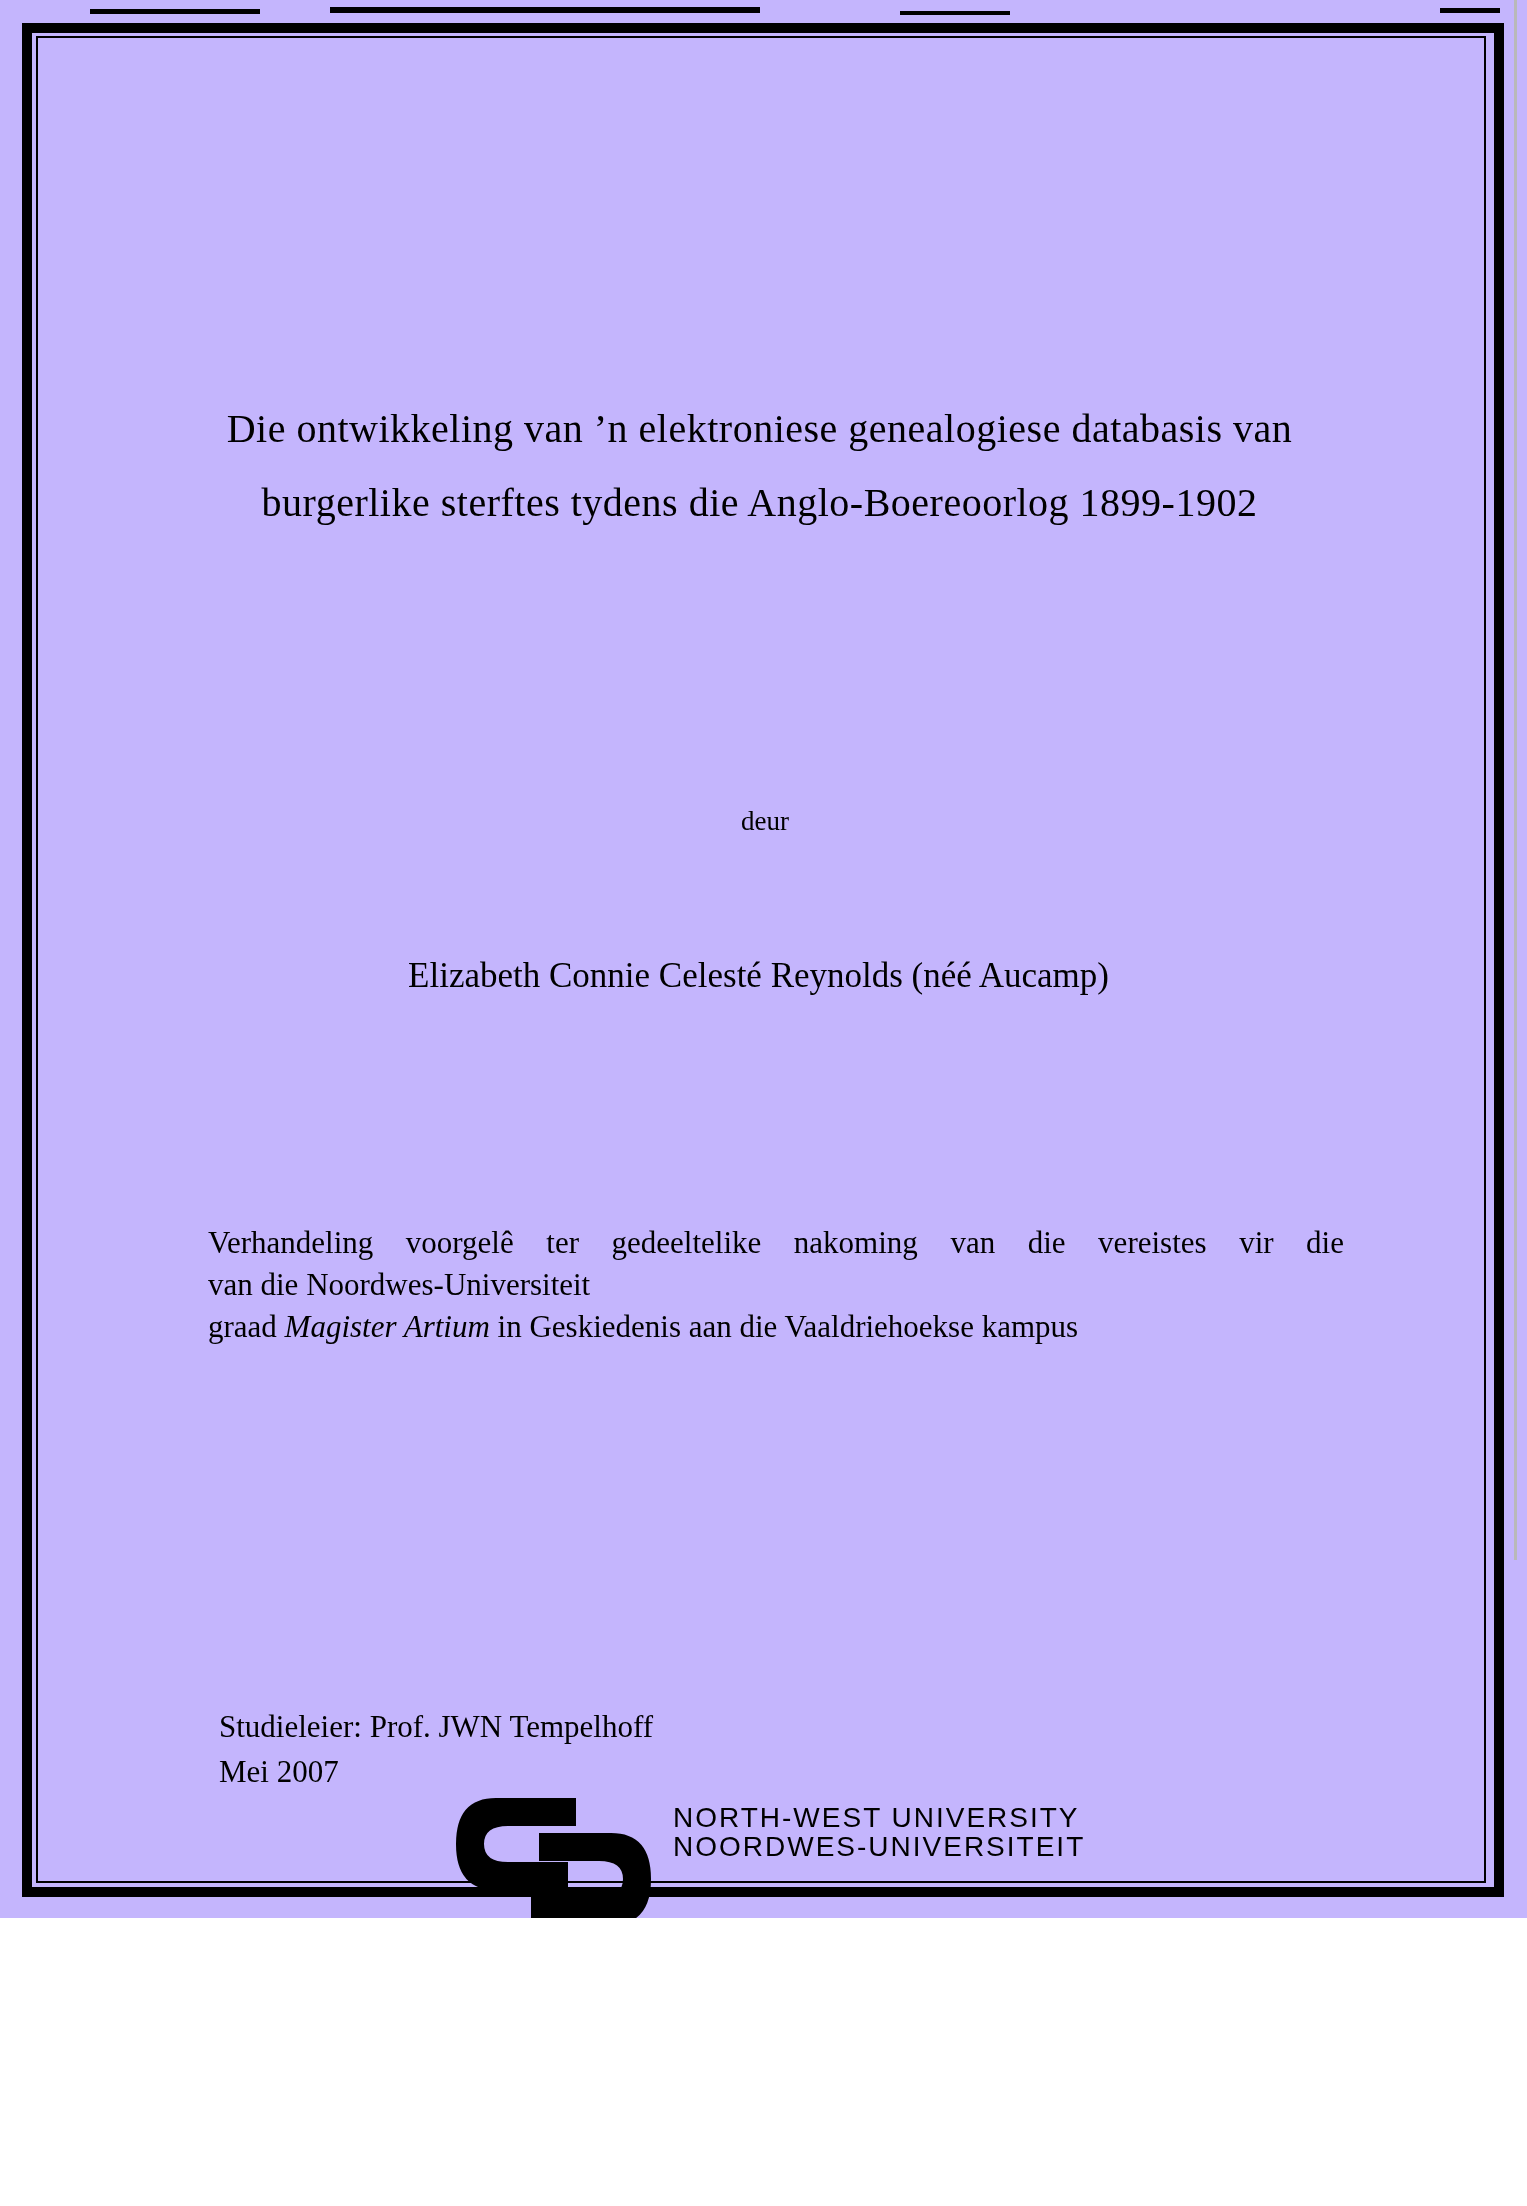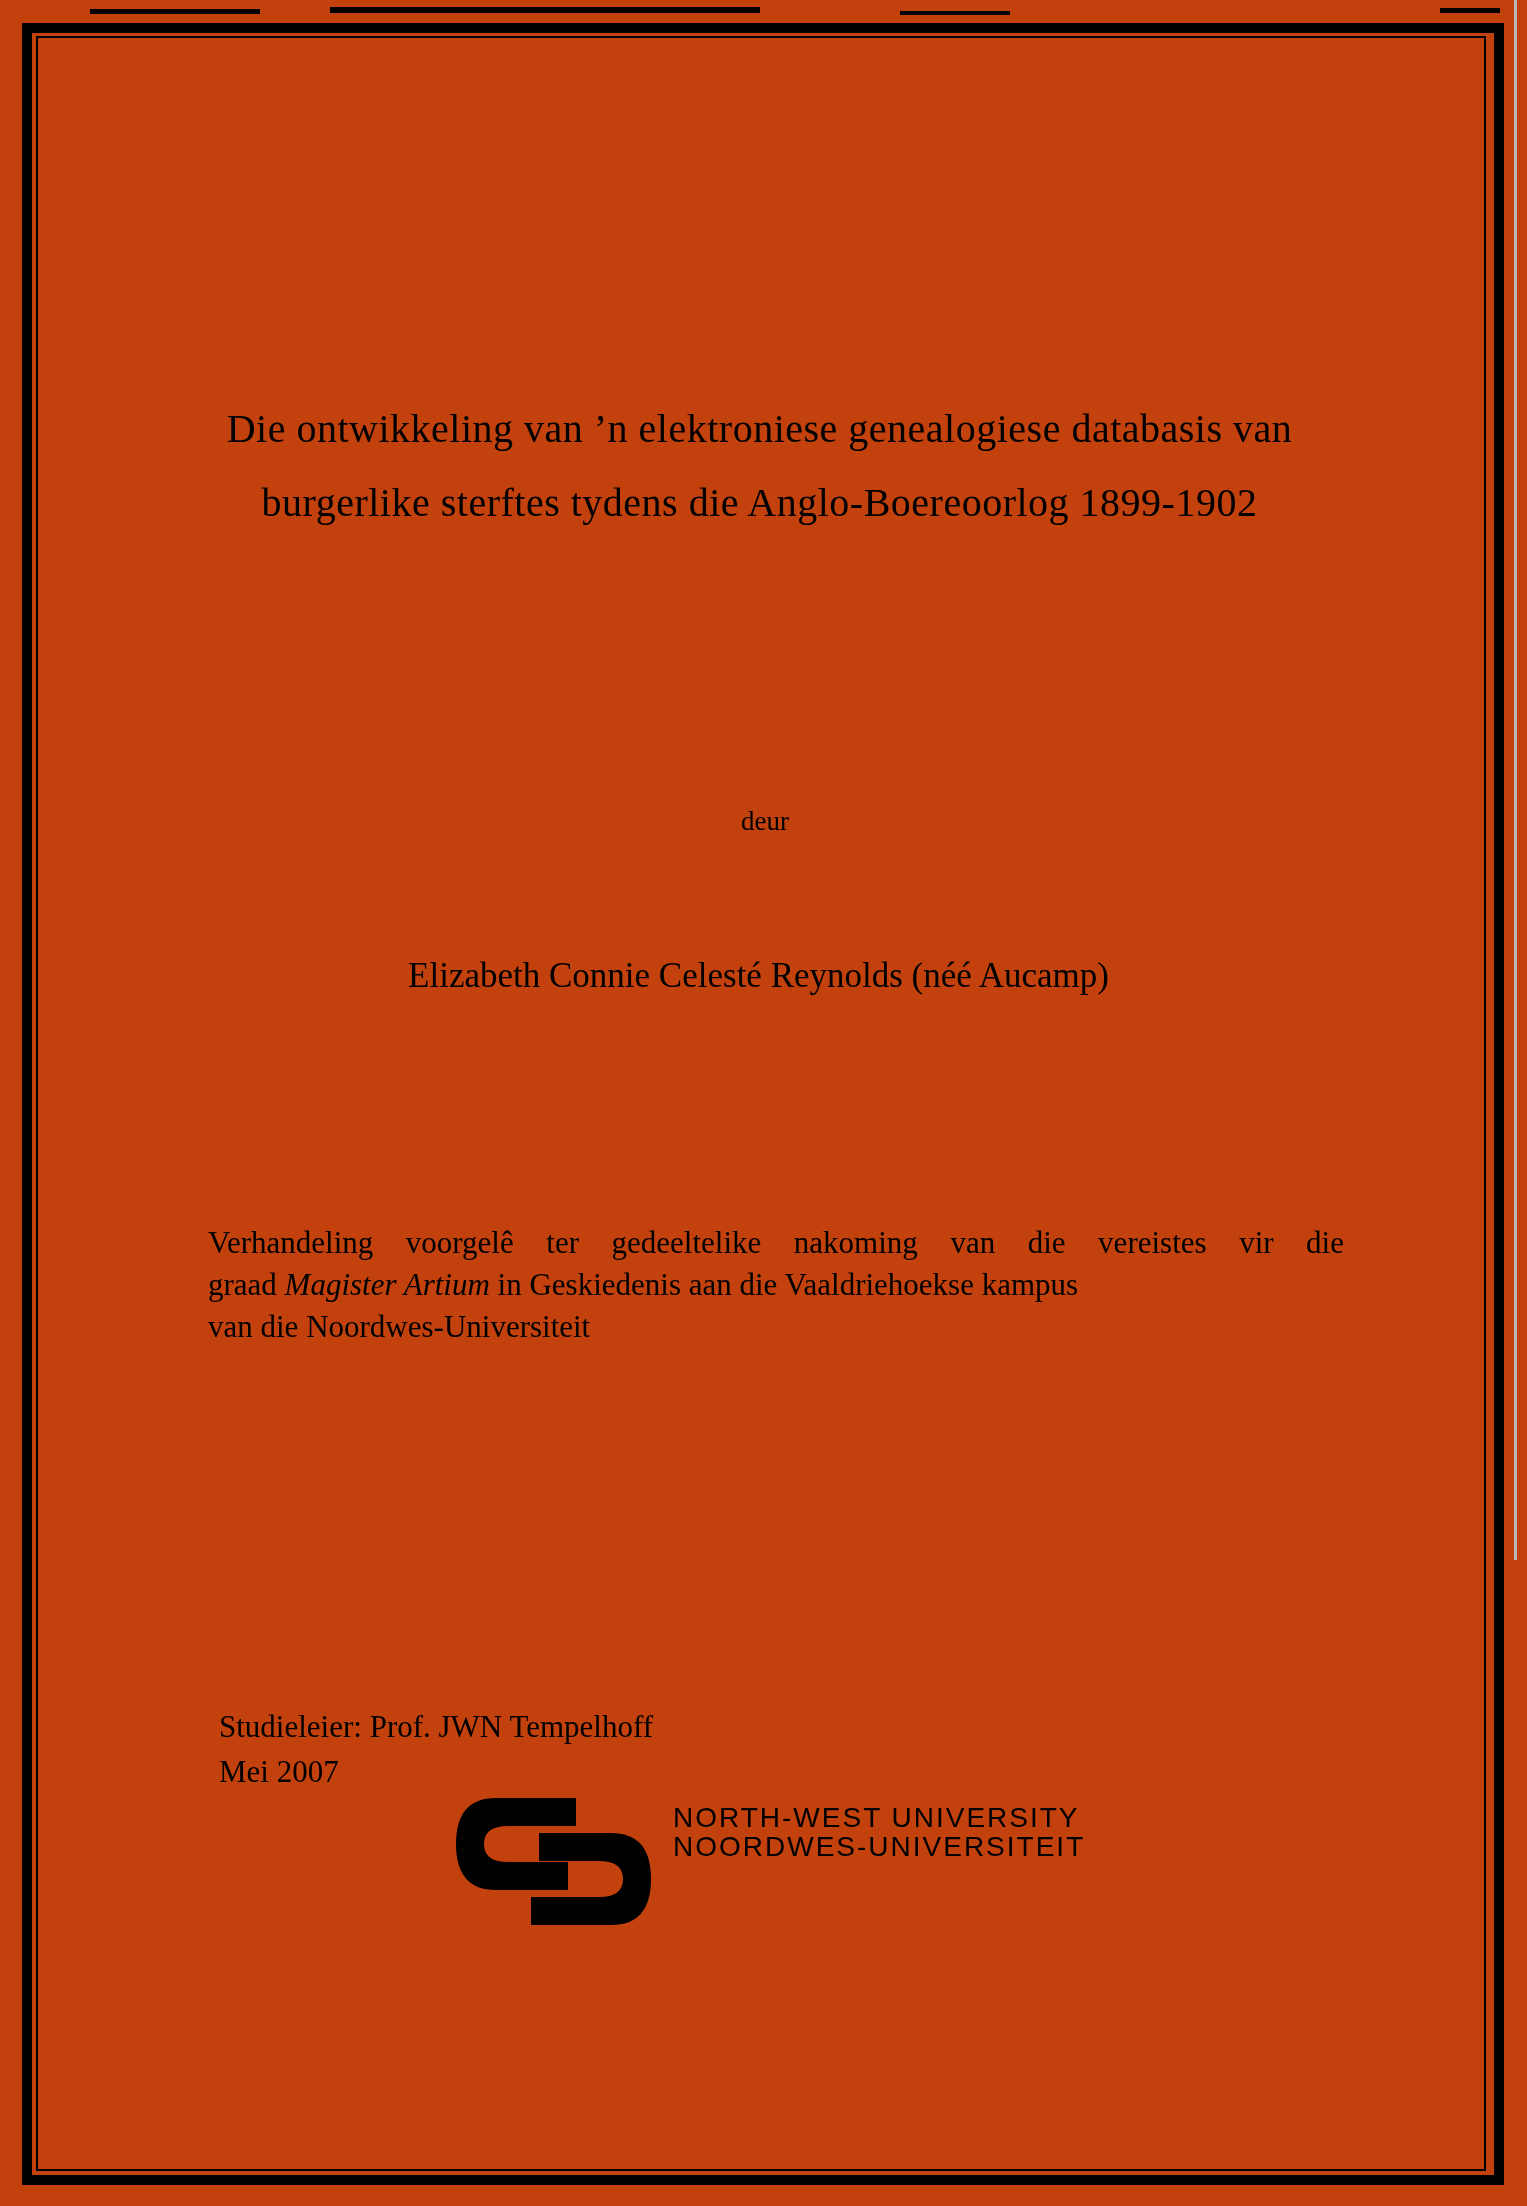--- a/index.html
+++ b/index.html
@@ -3,22 +3,22 @@
 <meta charset="utf-8">
 <style>
   html, body {
     margin: 0;
     padding: 0;
     background: #ffffff;
   }
   .page {
     position: relative;
     width: 1527px;
-    height: 2206px;
-    background: #c2410c;
+    height: 1918px;
+    background: #c4b5fd;
     font-family: "Liberation Serif", serif;
     color: #000000;
     overflow: hidden;
   }
   .border-outer {
     position: absolute;
     top: 23px; left: 22px; right: 23px; bottom: 21px;
     border: 10px solid #000000;
   }
   .border-inner {
@@ -114,22 +114,22 @@
     <div>Die ontwikkeling van ’n elektroniese genealogiese databasis van</div>
     <div>burgerlike sterftes tydens die Anglo-Boereoorlog 1899-1902</div>
   </div>
 
   <div class="byline">deur</div>
 
   <div class="author">Elizabeth Connie Celesté Reynolds (néé Aucamp)</div>
 
   <div class="statement">
     <div class="just">Verhandeling voorgelê ter gedeeltelike nakoming van die vereistes vir die</div>
+    <div>van die Noordwes-Universiteit</div>
     <div><span>graad </span><i>Magister Artium</i><span> in Geskiedenis aan die Vaaldriehoekse kampus</span></div>
-    <div>van die Noordwes-Universiteit</div>
   </div>
 
   <div class="supervisor">
     <div>Studieleier: Prof. JWN Tempelhoff</div>
     <div>Mei 2007</div>
   </div>
 
   <div class="logo-mark">
     <svg viewBox="0 0 200 127" width="200" height="127" xmlns="http://www.w3.org/2000/svg" aria-hidden="true">
       <path fill="#000000" d="M 120 0 L 40 0 Q 0 0 0 46 Q 0 92 40 92 L 112 92 L 112 64 L 52 64 Q 28 64 28 46 Q 28 28 52 28 L 120 28 Z"></path>

